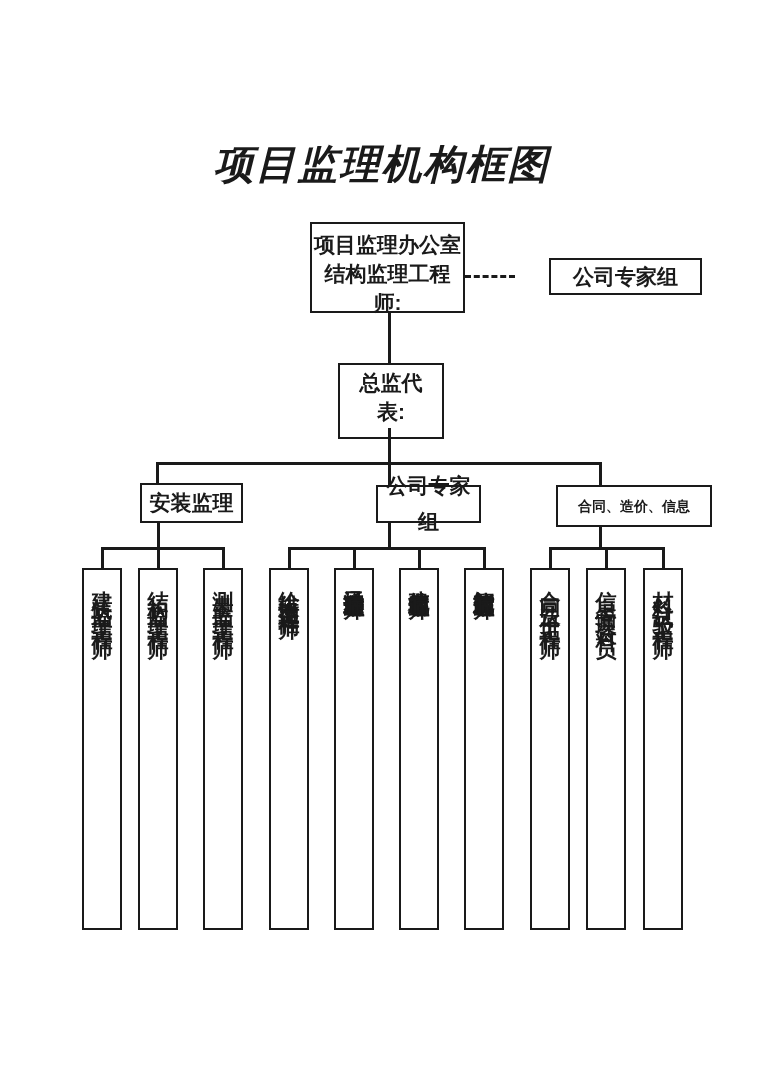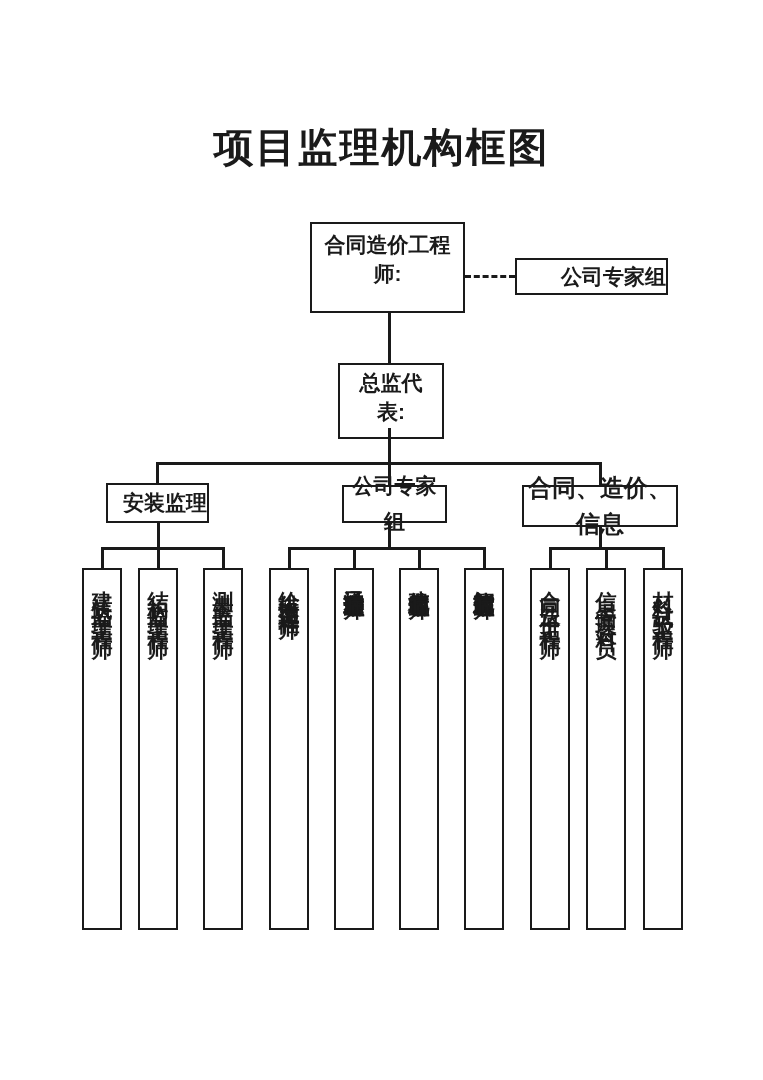--- a/index.html
+++ b/index.html
@@ -1,28 +1,28 @@
 <!DOCTYPE html>
 <html><head>
 <meta charset="utf-8">
 <style>
   html,body{margin:0;padding:0;background:#fff;}
   .page{
     position:relative;width:763px;height:1080px;background:#ffffff;
     font-family:"Liberation Sans","DejaVu Sans",sans-serif;color:#1a1a1a;overflow:hidden;
   }
   .title{
-    position:absolute;left:0;top:120px;width:763px;text-align:center;
-    font-size:40px;font-weight:700;letter-spacing:2px;
+    position:absolute;left:0;top:137px;width:763px;text-align:center;
+    font-size:40px;font-weight:700;letter-spacing:2px;font-style:italic;
   }
   .box{
     position:absolute;border:2px solid #1a1a1a;background:#fff;box-sizing:border-box;
     font-size:21px;font-weight:600;text-align:center;
   }
-  .box.centered{display:flex;align-items:center;justify-content:flex-end;}
+  .box.centered{display:flex;align-items:center;justify-content:center;margin-left:34px;}
   .line{position:absolute;background:#1a1a1a;}
   .dashed{position:absolute;border-top:3px dashed #1a1a1a;background:none;}
   .two-line{line-height:29px;}
   .root-box{padding-top:6px;}
   .deputy-box{padding-top:3px;}
   .vbox{
     position:absolute;top:568px;width:40px;height:362px;
     border:2px solid #1a1a1a;box-sizing:border-box;background:#fff;
     display:flex;justify-content:center;
   }
@@ -36,21 +36,22 @@
   .branch-label{line-height:36px;}
 </style>
 </head>
 <body>
 
 <div class="page">
 
   <div class="title">项目监理机构框图</div>
 
   <div class="box root-box two-line" style="left:310px;top:222px;width:155px;height:91px;">
-    <div>合同造价工程师:</div>
+    <div>项目监理办公室</div>
+    <div>结构监理工程师:</div>
   </div>
 
   <div class="dashed" style="left:465px;top:275px;width:50px;"></div>
 
   <div class="box centered" style="left:515px;top:258px;width:153px;height:37px;">
     <span>公司专家组</span>
   </div>
 
   <div class="line" style="left:388px;top:313px;width:3px;height:50px;"></div>
 
@@ -67,21 +68,21 @@
   <div class="line" style="left:599px;top:465px;width:3px;height:20px;"></div>
 
   <div class="box centered branch-label" style="left:106px;top:483px;width:103px;height:40px;">
     <span>安装监理</span>
   </div>
 
   <div class="box centered branch-label" style="left:342px;top:485px;width:105px;height:38px;">
     <span>公司专家组</span>
   </div>
 
-  <div class="box centered branch-label" style="left:522px;top:485px;width:156px;height:42px;font-size:24px;">
+  <div class="box centered branch-label" style="left:522px;top:485px;width:156px;height:42px;font-size:14px;">
     <span>合同、造价、信息</span>
   </div>
 
   <div class="line" style="left:157px;top:523px;width:3px;height:27px;"></div>
   <div class="line" style="left:101px;top:547px;width:124px;height:3px;"></div>
   <div class="line" style="left:101px;top:550px;width:3px;height:18px;"></div>
   <div class="line" style="left:157px;top:550px;width:3px;height:18px;"></div>
   <div class="line" style="left:222px;top:550px;width:3px;height:18px;"></div>
 
   <div class="line" style="left:388px;top:523px;width:3px;height:27px;"></div>

